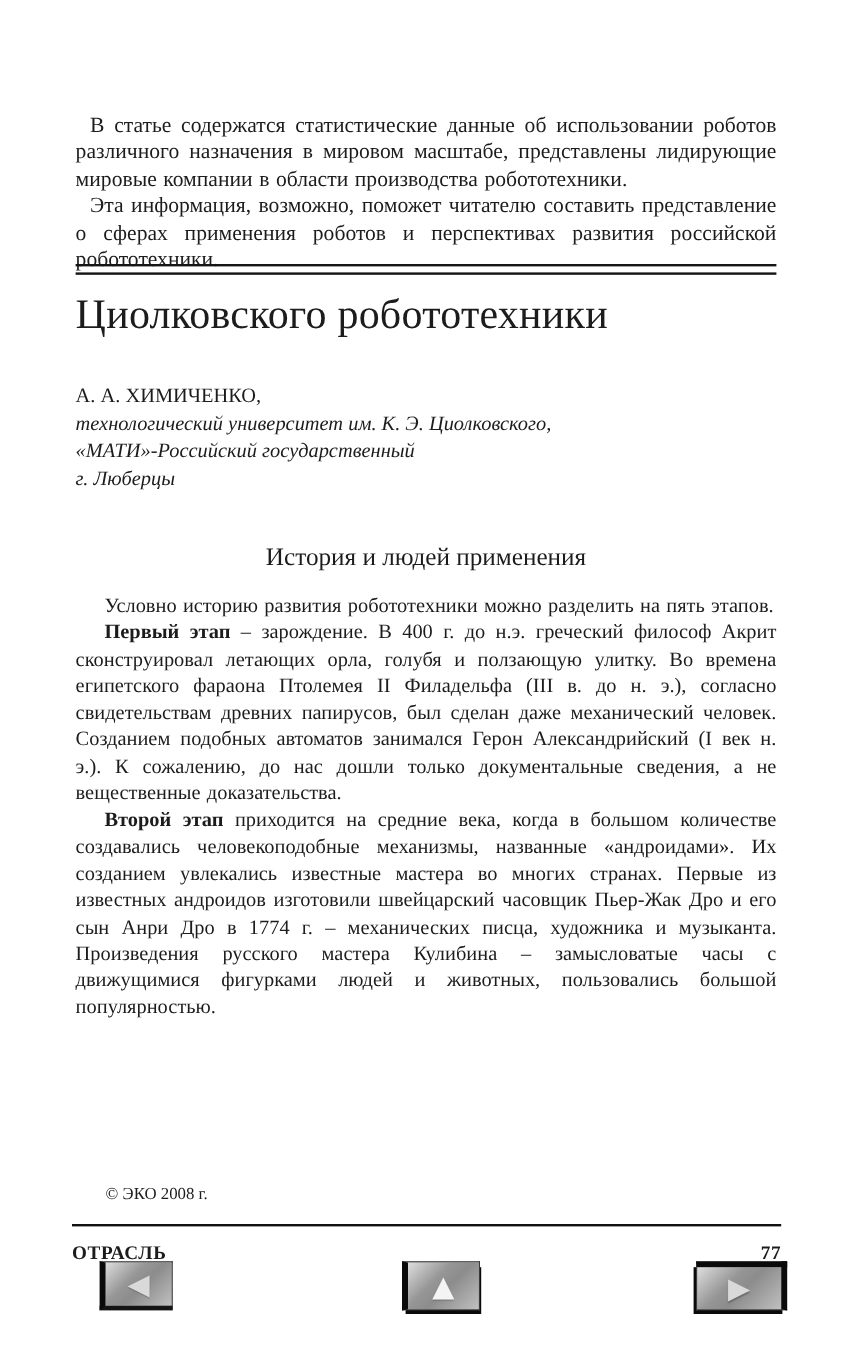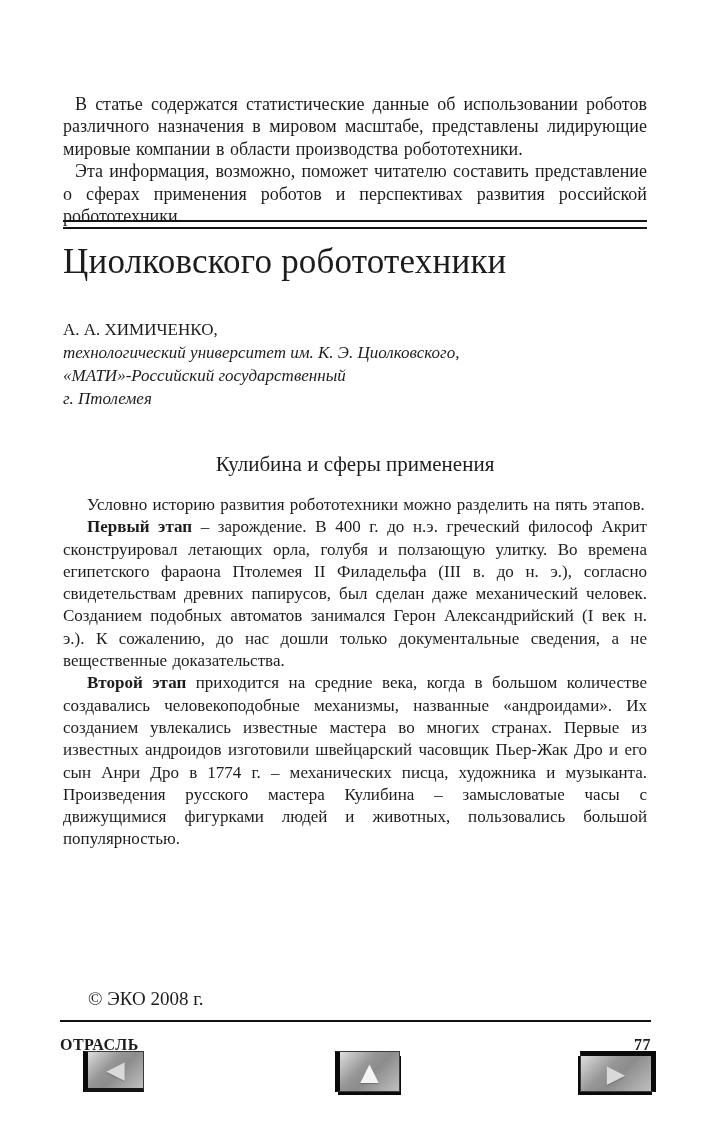--- a/index.html
+++ b/index.html
@@ -36,21 +36,21 @@
   .section-heading { position:absolute; left:63px; top:452px; width:584px; margin:0;
                      text-align:center; font-size:21px; font-weight:400; }
 
   
   .body-text { position:absolute; left:63px; top:494px; width:584px;
                font-size:17px; line-height:22.3px; text-align:justify; }
   .body-text p { margin:0; text-indent:24px; word-spacing:1px; }
   .body-text b { font-weight:700; }
 
   
-  .copyright { position:absolute; left:88px; top:988px; font-size:19px; }
+  .copyright { position:absolute; left:88px; top:988px; font-size:14px; }
   .footer-rule { position:absolute; left:60px; top:1020px; width:591px;
                  border-top:2.5px solid #111; }
   .footer-row { position:absolute; left:60px; top:1036px; width:591px;
                 display:flex; justify-content:space-between;
                 font-size:16px; font-weight:700; letter-spacing:0.5px; }
 
   
   .nav-btn { position:absolute; top:1051px; height:41px; padding:0;
              display:flex; align-items:center; justify-content:center;
              background:linear-gradient(135deg,#dedede 0%,#969696 38%,#8c8c8c 55%,#c0c0c0 100%);
@@ -77,24 +77,24 @@
     <div class="rule-a"></div>
     <div class="rule-b"></div>
   </div>
 
   <h1 class="article-title">Циолковского робототехники</h1>
 
   <div class="author-block">
     <div class="author-name">А. А. ХИМИЧЕНКО,</div>
     <div class="author-affil">технологический университет им. К. Э. Циолковского,</div>
     <div class="author-affil">«МАТИ»-Российский государственный</div>
-    <div class="author-affil">г. Птолемея</div>
+    <div class="author-affil">г. Люберцы</div>
   </div>
 
-  <h2 class="section-heading">Кулибина и сферы применения</h2>
+  <h2 class="section-heading">История и людей применения</h2>
 
   <div class="body-text">
     <p>Условно историю развития робототехники можно разделить на пять этапов.</p>
     <p><b>Первый этап</b><span> – зарождение. В 400 г. до н.э. греческий философ Акрит сконструировал летающих орла, голубя и ползающую улитку. Во времена египетского фараона Птолемея II Филадельфа (III в. до н. э.), согласно свидетельствам древних папирусов, был сделан даже механический человек. Созданием подобных автоматов занимался Герон Александрийский (I век н. э.). К сожалению, до нас дошли только документальные сведения, а не вещественные доказательства.</span></p>
     <p><b>Второй этап</b><span> приходится на средние века, когда в большом количестве создавались человекоподобные механизмы, названные «андроидами». Их созданием увлекались известные мастера во многих странах. Первые из известных андроидов изготовили швейцарский часовщик Пьер-Жак Дро и его сын Анри Дро в 1774 г. – механических писца, художника и музыканта. Произведения русского мастера Кулибина – замысловатые часы с движущимися фигурками людей и животных, пользовались большой популярностью.</span></p>
   </div>
 
   <div class="copyright">© ЭКО 2008 г.</div>
 
   <div class="footer-rule"></div>

